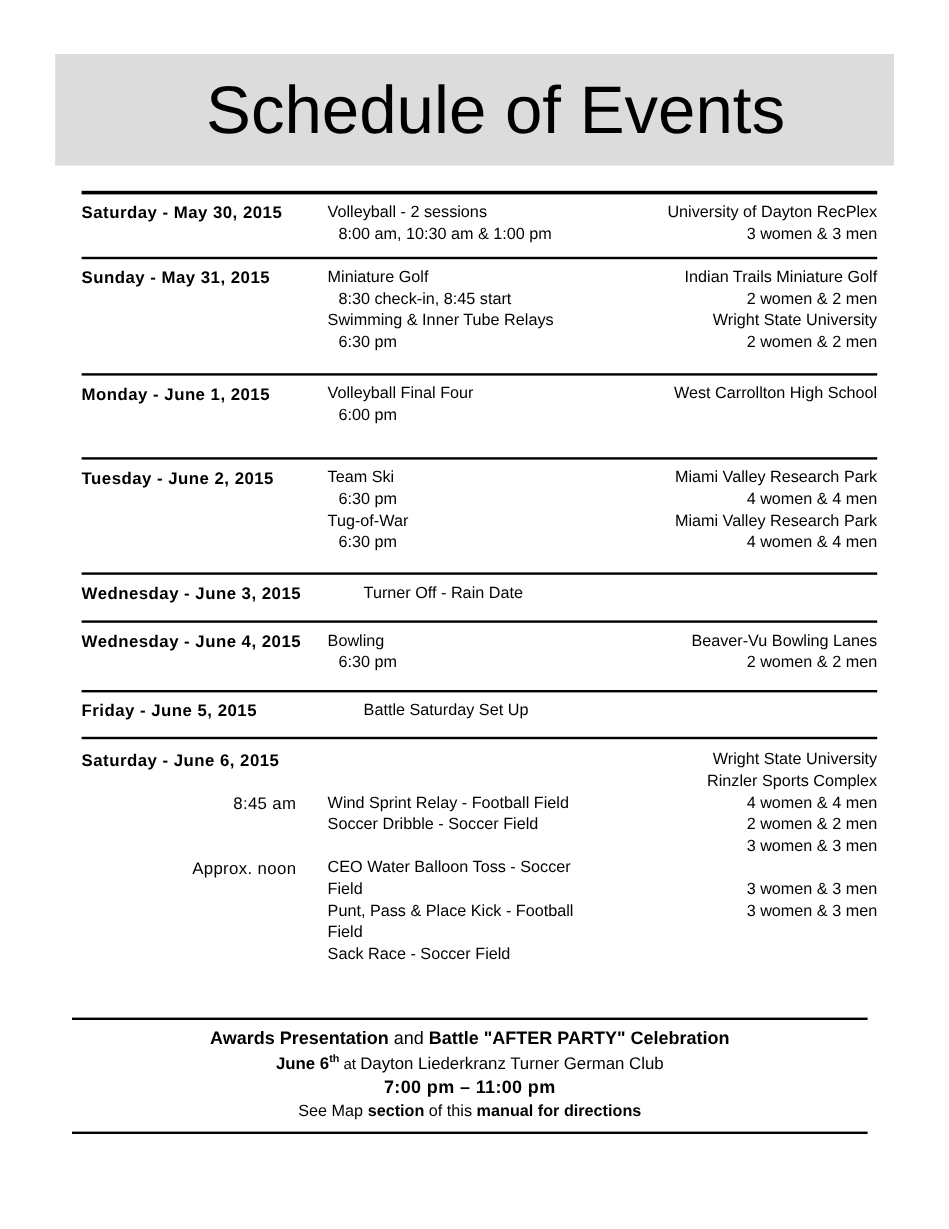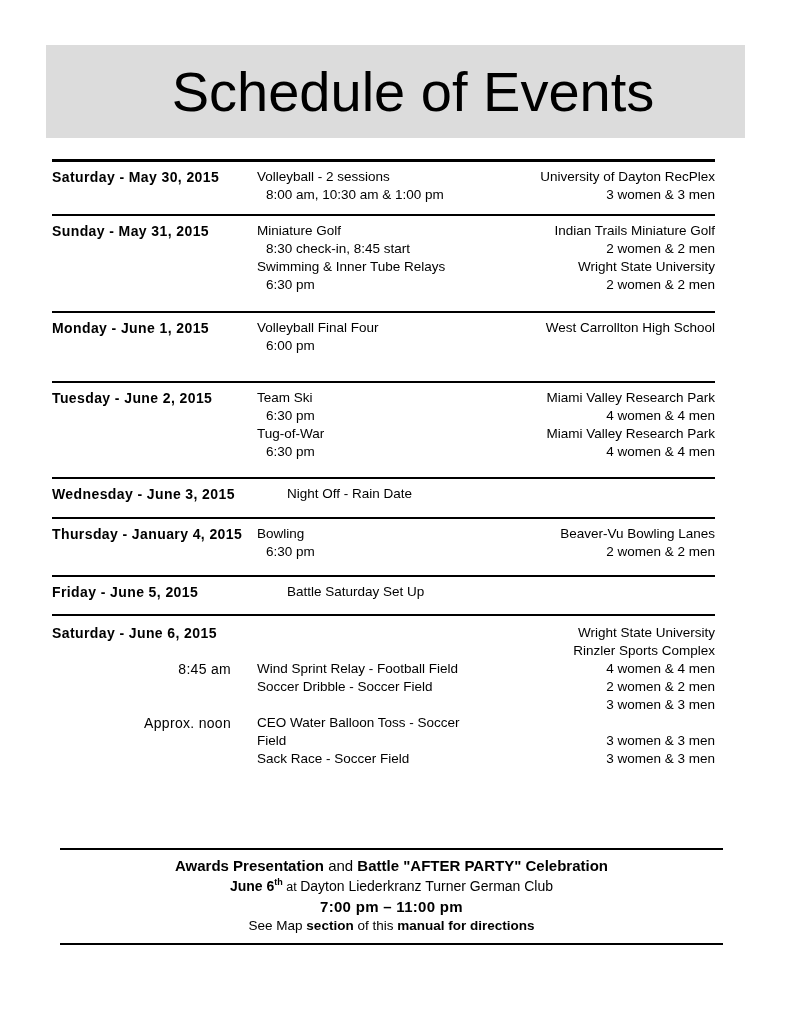--- a/index.html
+++ b/index.html
@@ -16,21 +16,21 @@
     width:699px; height:93px;
     background:#dcdcdc;
     display:flex; align-items:center; justify-content:center;
   }
   .banner h1 {
     font-size:56px; font-weight:400; letter-spacing:0px; color:#000;
     white-space:nowrap;
     margin-left:35px;
   }
   .sheet {
-    position:absolute; left:52px; top:159px; width:663px;
+    position:absolute; left:68px; top:159px; width:663px;
     font-size:13.5px; line-height:18px;
   }
   .row {
     display:grid;
     grid-template-columns:205px 1fr 230px;
     border-top:2px solid #000;
     padding-top:6px;
   }
   .row.first { border-top-width:3px; }
   .col-date { font-weight:700; font-size:14px; letter-spacing:0.4px; }
@@ -129,27 +129,27 @@
       <div>Miami Valley Research Park</div>
       <div>4 women &amp; 4 men</div>
       <div>Miami Valley Research Park</div>
       <div>4 women &amp; 4 men</div>
     </div>
   </section>
 
   <section class="row pb14">
     <div class="col-date">Wednesday - June 3, 2015</div>
     <div class="col-mid">
-      <div class="note">Night Off - Rain Date</div>
+      <div class="note">Turner Off - Rain Date</div>
     </div>
     <div class="col-right"></div>
   </section>
 
   <section class="row pb14">
-    <div class="col-date">Thursday - January 4, 2015</div>
+    <div class="col-date">Wednesday - June 4, 2015</div>
     <div class="col-mid">
       <div>Bowling</div>
       <div class="ind">6:30 pm</div>
     </div>
     <div class="col-right">
       <div>Beaver-Vu Bowling Lanes</div>
       <div>2 women &amp; 2 men</div>
     </div>
   </section>
 
@@ -179,20 +179,21 @@
       <div class="col-right">
         <div>4 women &amp; 4 men</div>
         <div>2 women &amp; 2 men</div>
         <div>3 women &amp; 3 men</div>
       </div>
     </div>
     <div class="r7-group">
       <div class="g-time">Approx. noon</div>
       <div class="col-mid">
         <div>CEO Water Balloon Toss - Soccer Field</div>
+        <div>Punt, Pass &amp; Place Kick - Football Field</div>
         <div>Sack Race - Soccer Field</div>
       </div>
       <div class="col-right">
         <div>&nbsp;</div>
         <div>3 women &amp; 3 men</div>
         <div>3 women &amp; 3 men</div>
       </div>
     </div>
   </section>
 

